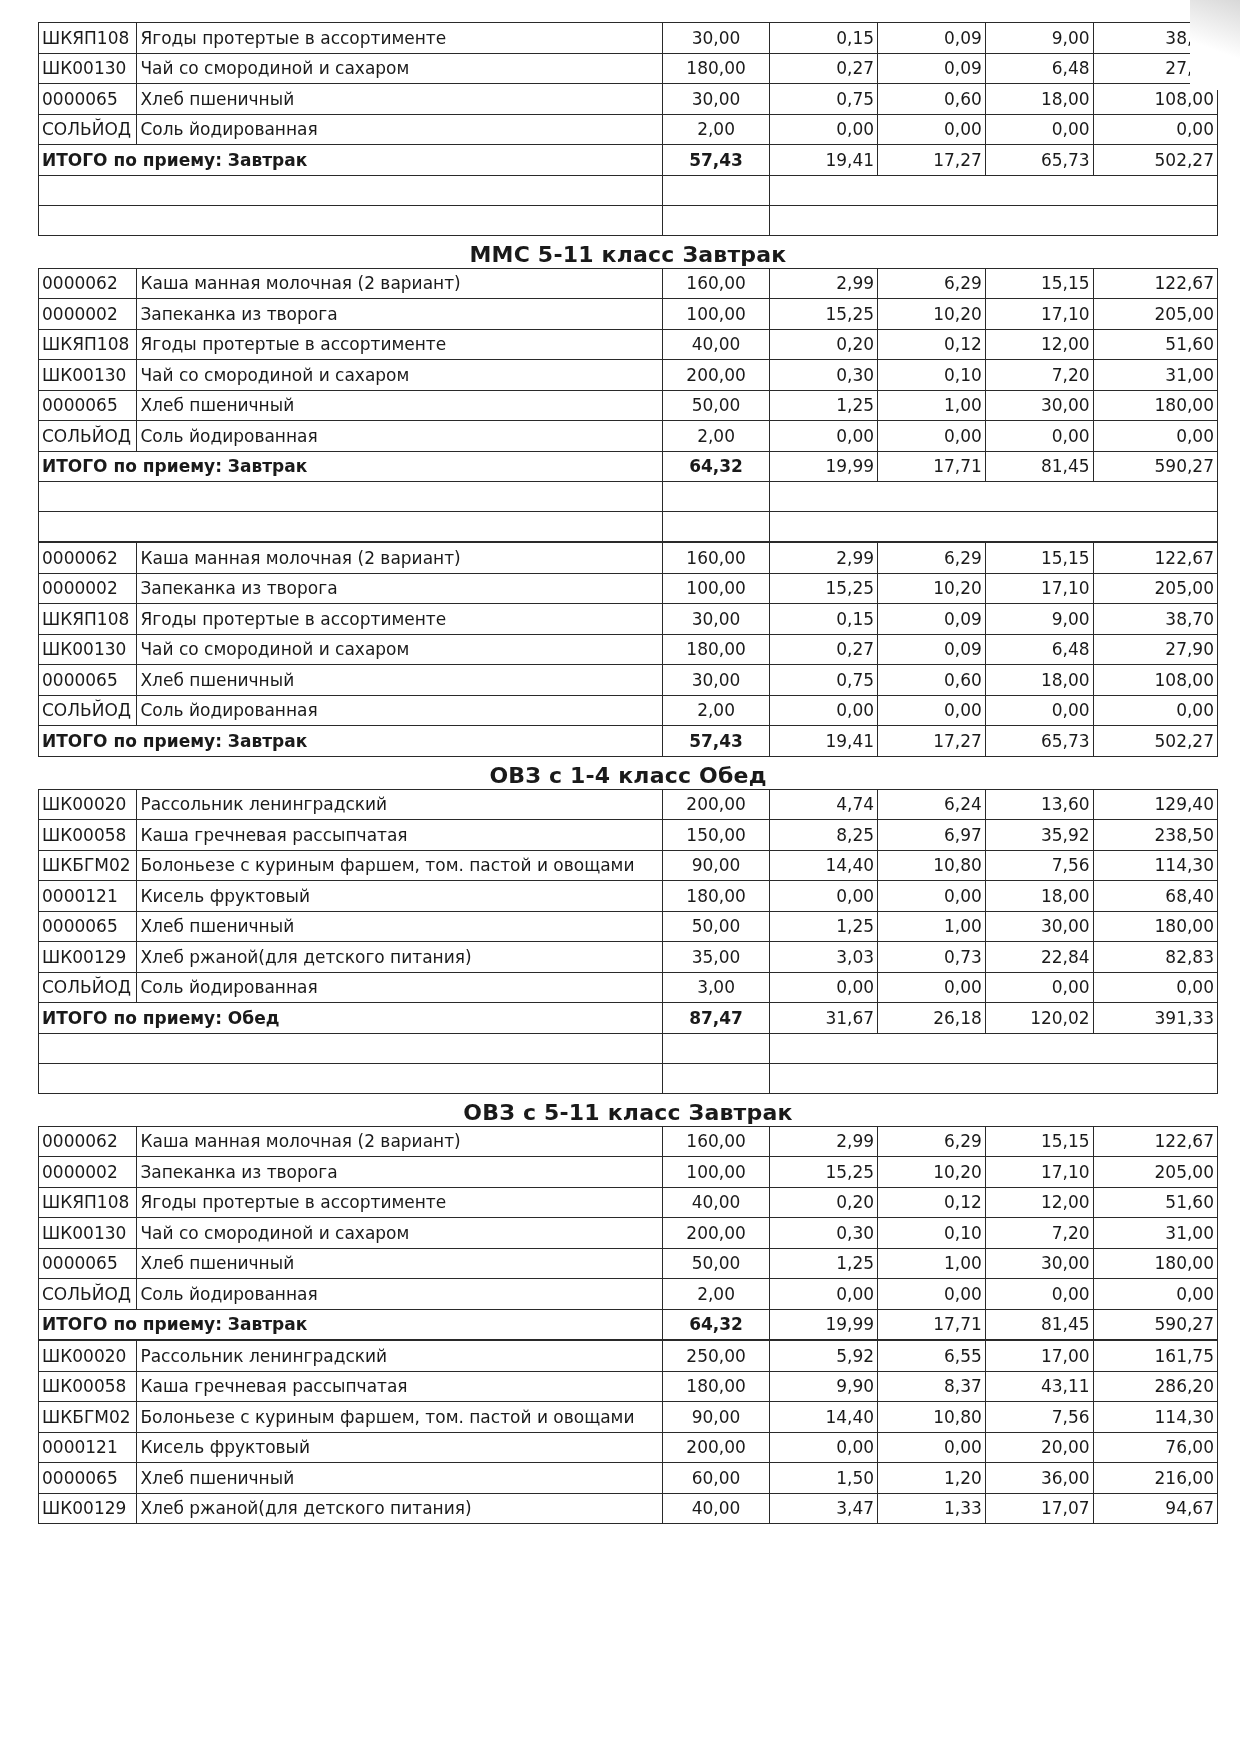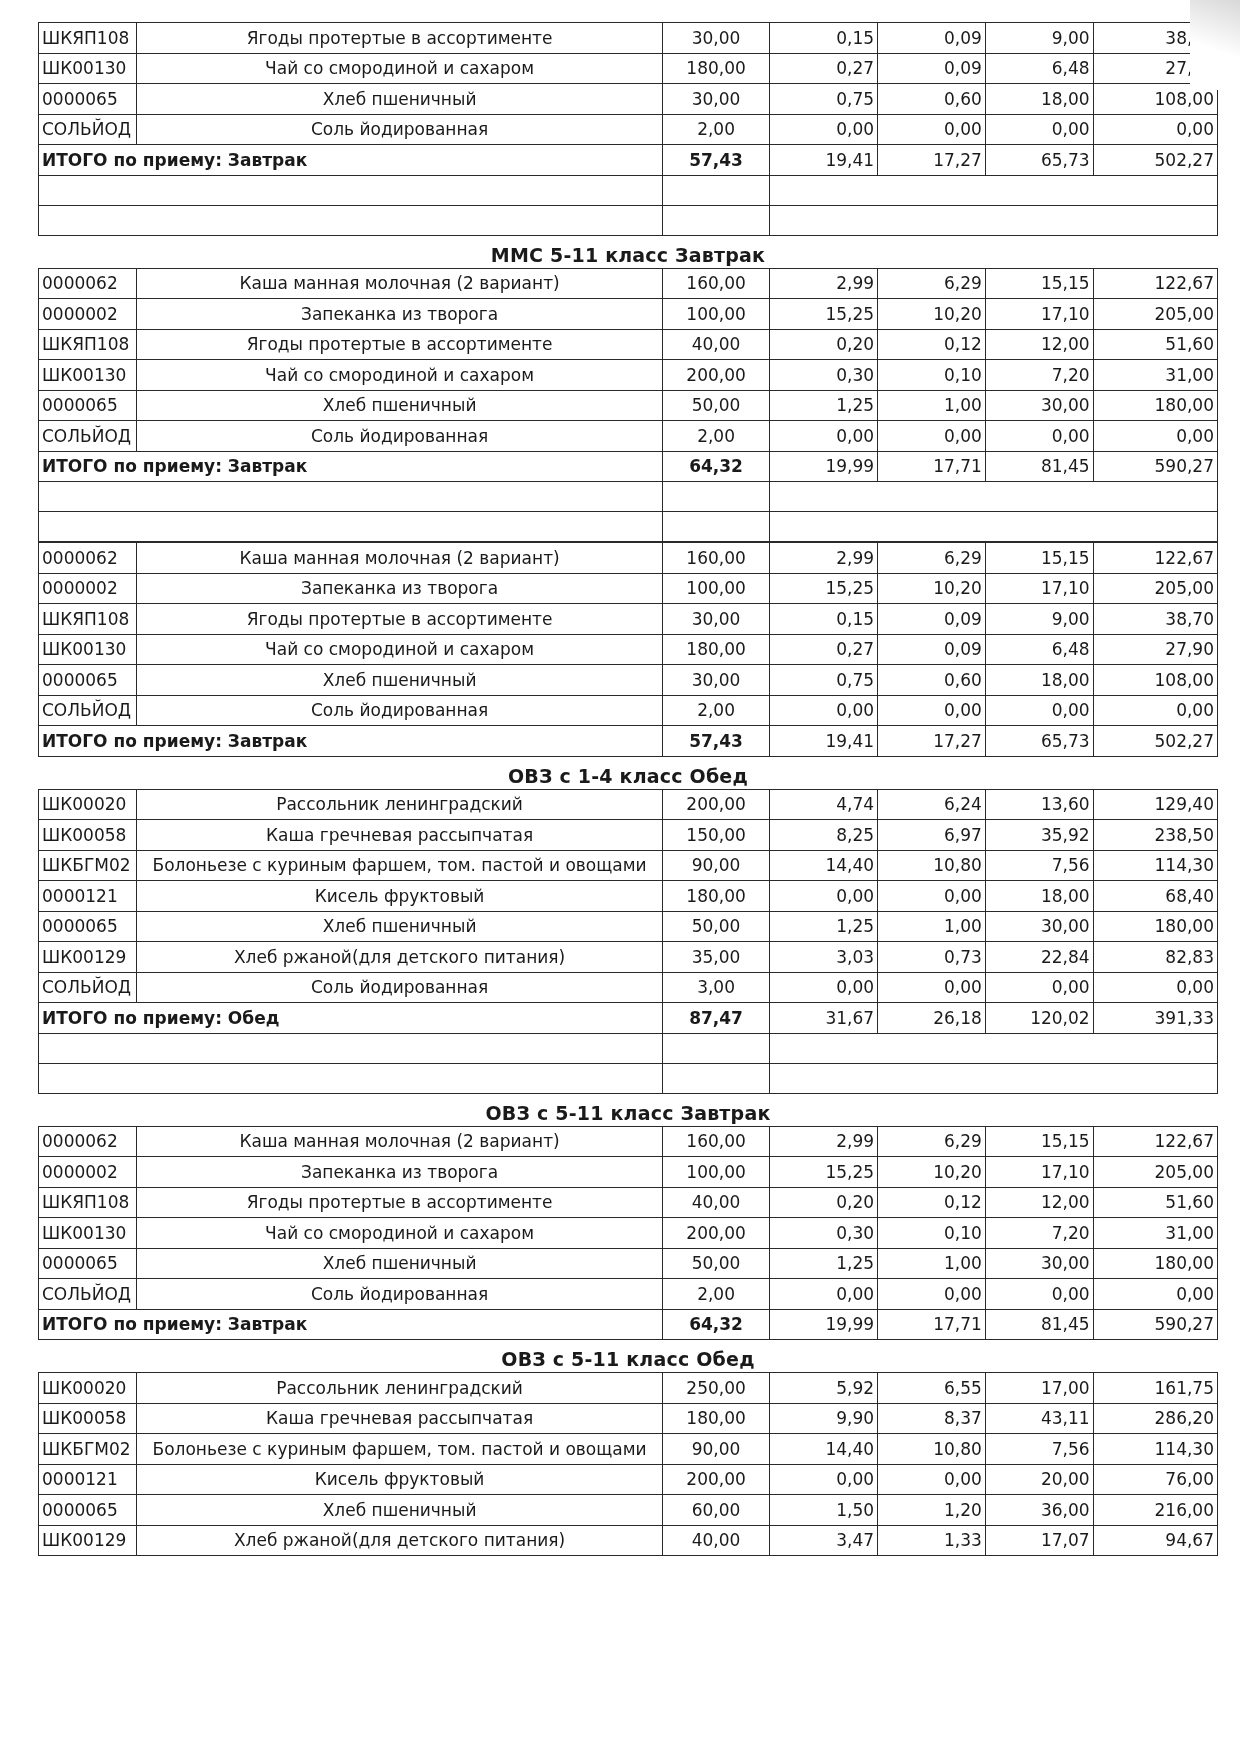--- a/index.html
+++ b/index.html
@@ -3,29 +3,29 @@
 <meta charset="utf-8">
 <style>
   html, body { margin: 0; padding: 0; background: #ffffff; }
   body { width: 1240px; height: 1754px; position: relative; overflow: hidden;
          font-family: "DejaVu Sans", sans-serif; color: #1a1a1a; }
   .page { position: absolute; left: 38px; top: 16px; width: 1180px; }
   table.menu { width: 1180px; border-collapse: collapse; table-layout: fixed; }
   table.menu td { border: 1.5px solid #2a2a2a; height: 29.5px; padding: 0 3px;
                   font-size: 17px; white-space: nowrap; overflow: hidden; }
   td.code { width: 88px; }
-  td.name { width: 500px; padding-left: 6px; text-align: center; }
+  td.name { width: 500px; padding-left: 6px; }
   td.qty { width: 97px; text-align: center; }
   td.num { width: 97px; text-align: right; }
   td.num.last { width: 113px; }
   tr.total td { font-weight: normal; }
   tr.total td.label { font-weight: bold; }
   tr.total td.qty { font-weight: bold; }
   tr.blank td { height: 29px; }
-  .section-title { text-align: center; font-weight: bold; font-size: 19px;
+  .section-title { text-align: center; font-weight: bold; font-size: 22px;
                    height: 32px; line-height: 38px; letter-spacing: 0.2px; }
   .gap { height: 6px; }
   .fold { position: absolute; right: 0; top: 0; width: 50px; height: 90px;
           background: linear-gradient(200deg, #d8d8d8 0%, #ffffff 55%); }
 </style>
 </head>
 <body>
 
 <div class="page" id="page">
     <div class="gap"></div>
@@ -376,21 +376,20 @@
         <tr class="total">
           <td class="label" colspan="2">ИТОГО по приему: Завтрак</td>
           <td class="qty">64,32</td>
           <td class="num">19,99</td>
           <td class="num">17,71</td>
           <td class="num">81,45</td>
           <td class="num last">590,27</td>
         </tr>
       </tbody>
     </table>
-    <div class="section-title">ОВЗ с 5-11 класс Обед</div>
     <table class="menu">
       <tbody>
         <tr>
           <td class="code">ШК00020</td>
           <td class="name">Рассольник ленинградский</td>
           <td class="qty">250,00</td>
           <td class="num">5,92</td>
           <td class="num">6,55</td>
           <td class="num">17,00</td>
           <td class="num last">161,75</td>

